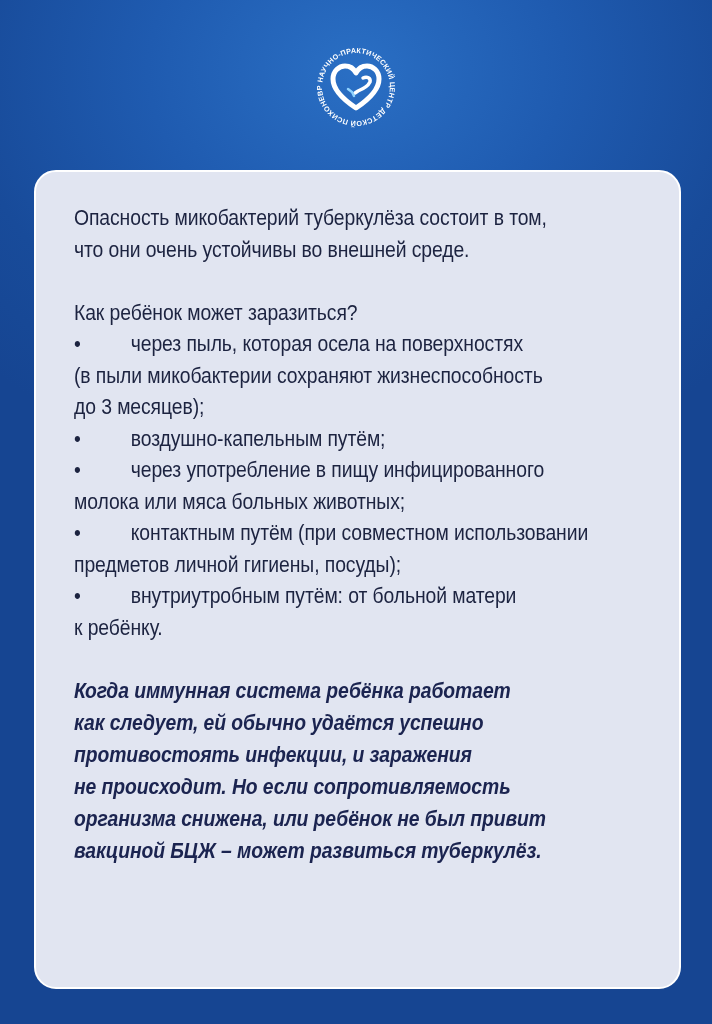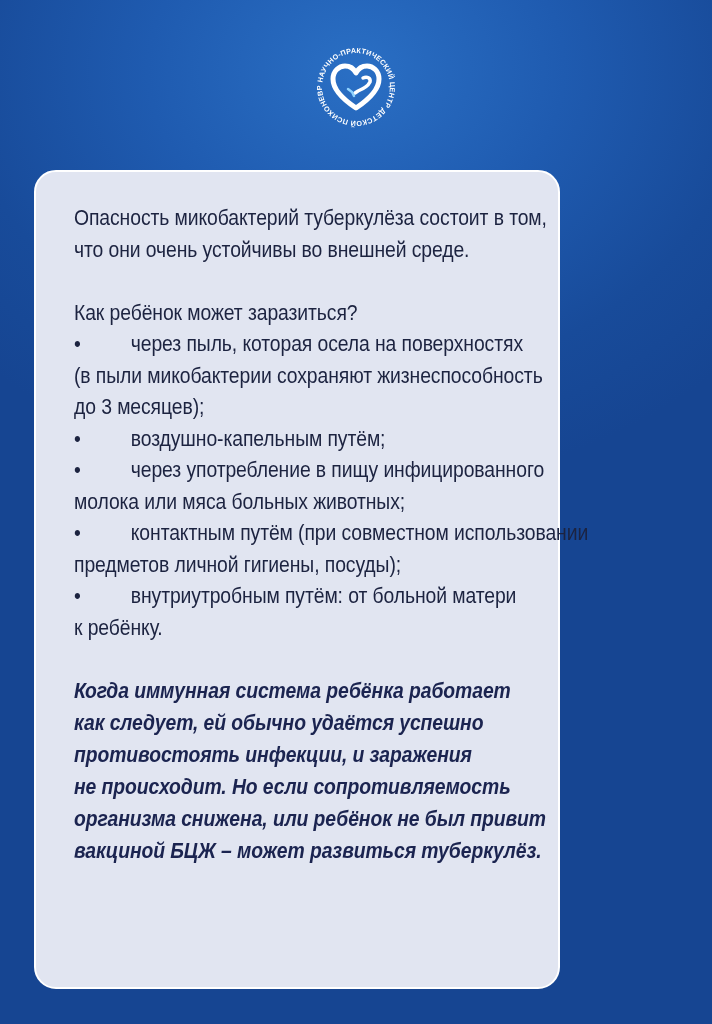--- a/index.html
+++ b/index.html
@@ -23,21 +23,21 @@
     }
     .logo svg {
       width: 90px;
       height: 90px;
       display: block;
     }
     .card {
       position: absolute;
       left: 34px;
       top: 170px;
-      width: 526px;
+      width: 647px;
       height: 819px;
       background: #e1e5f1;
       border: 2px solid #ffffff;
       border-radius: 22px;
       box-sizing: border-box;
     }
     .content {
       position: absolute;
       left: 38px;
       top: 30px;

